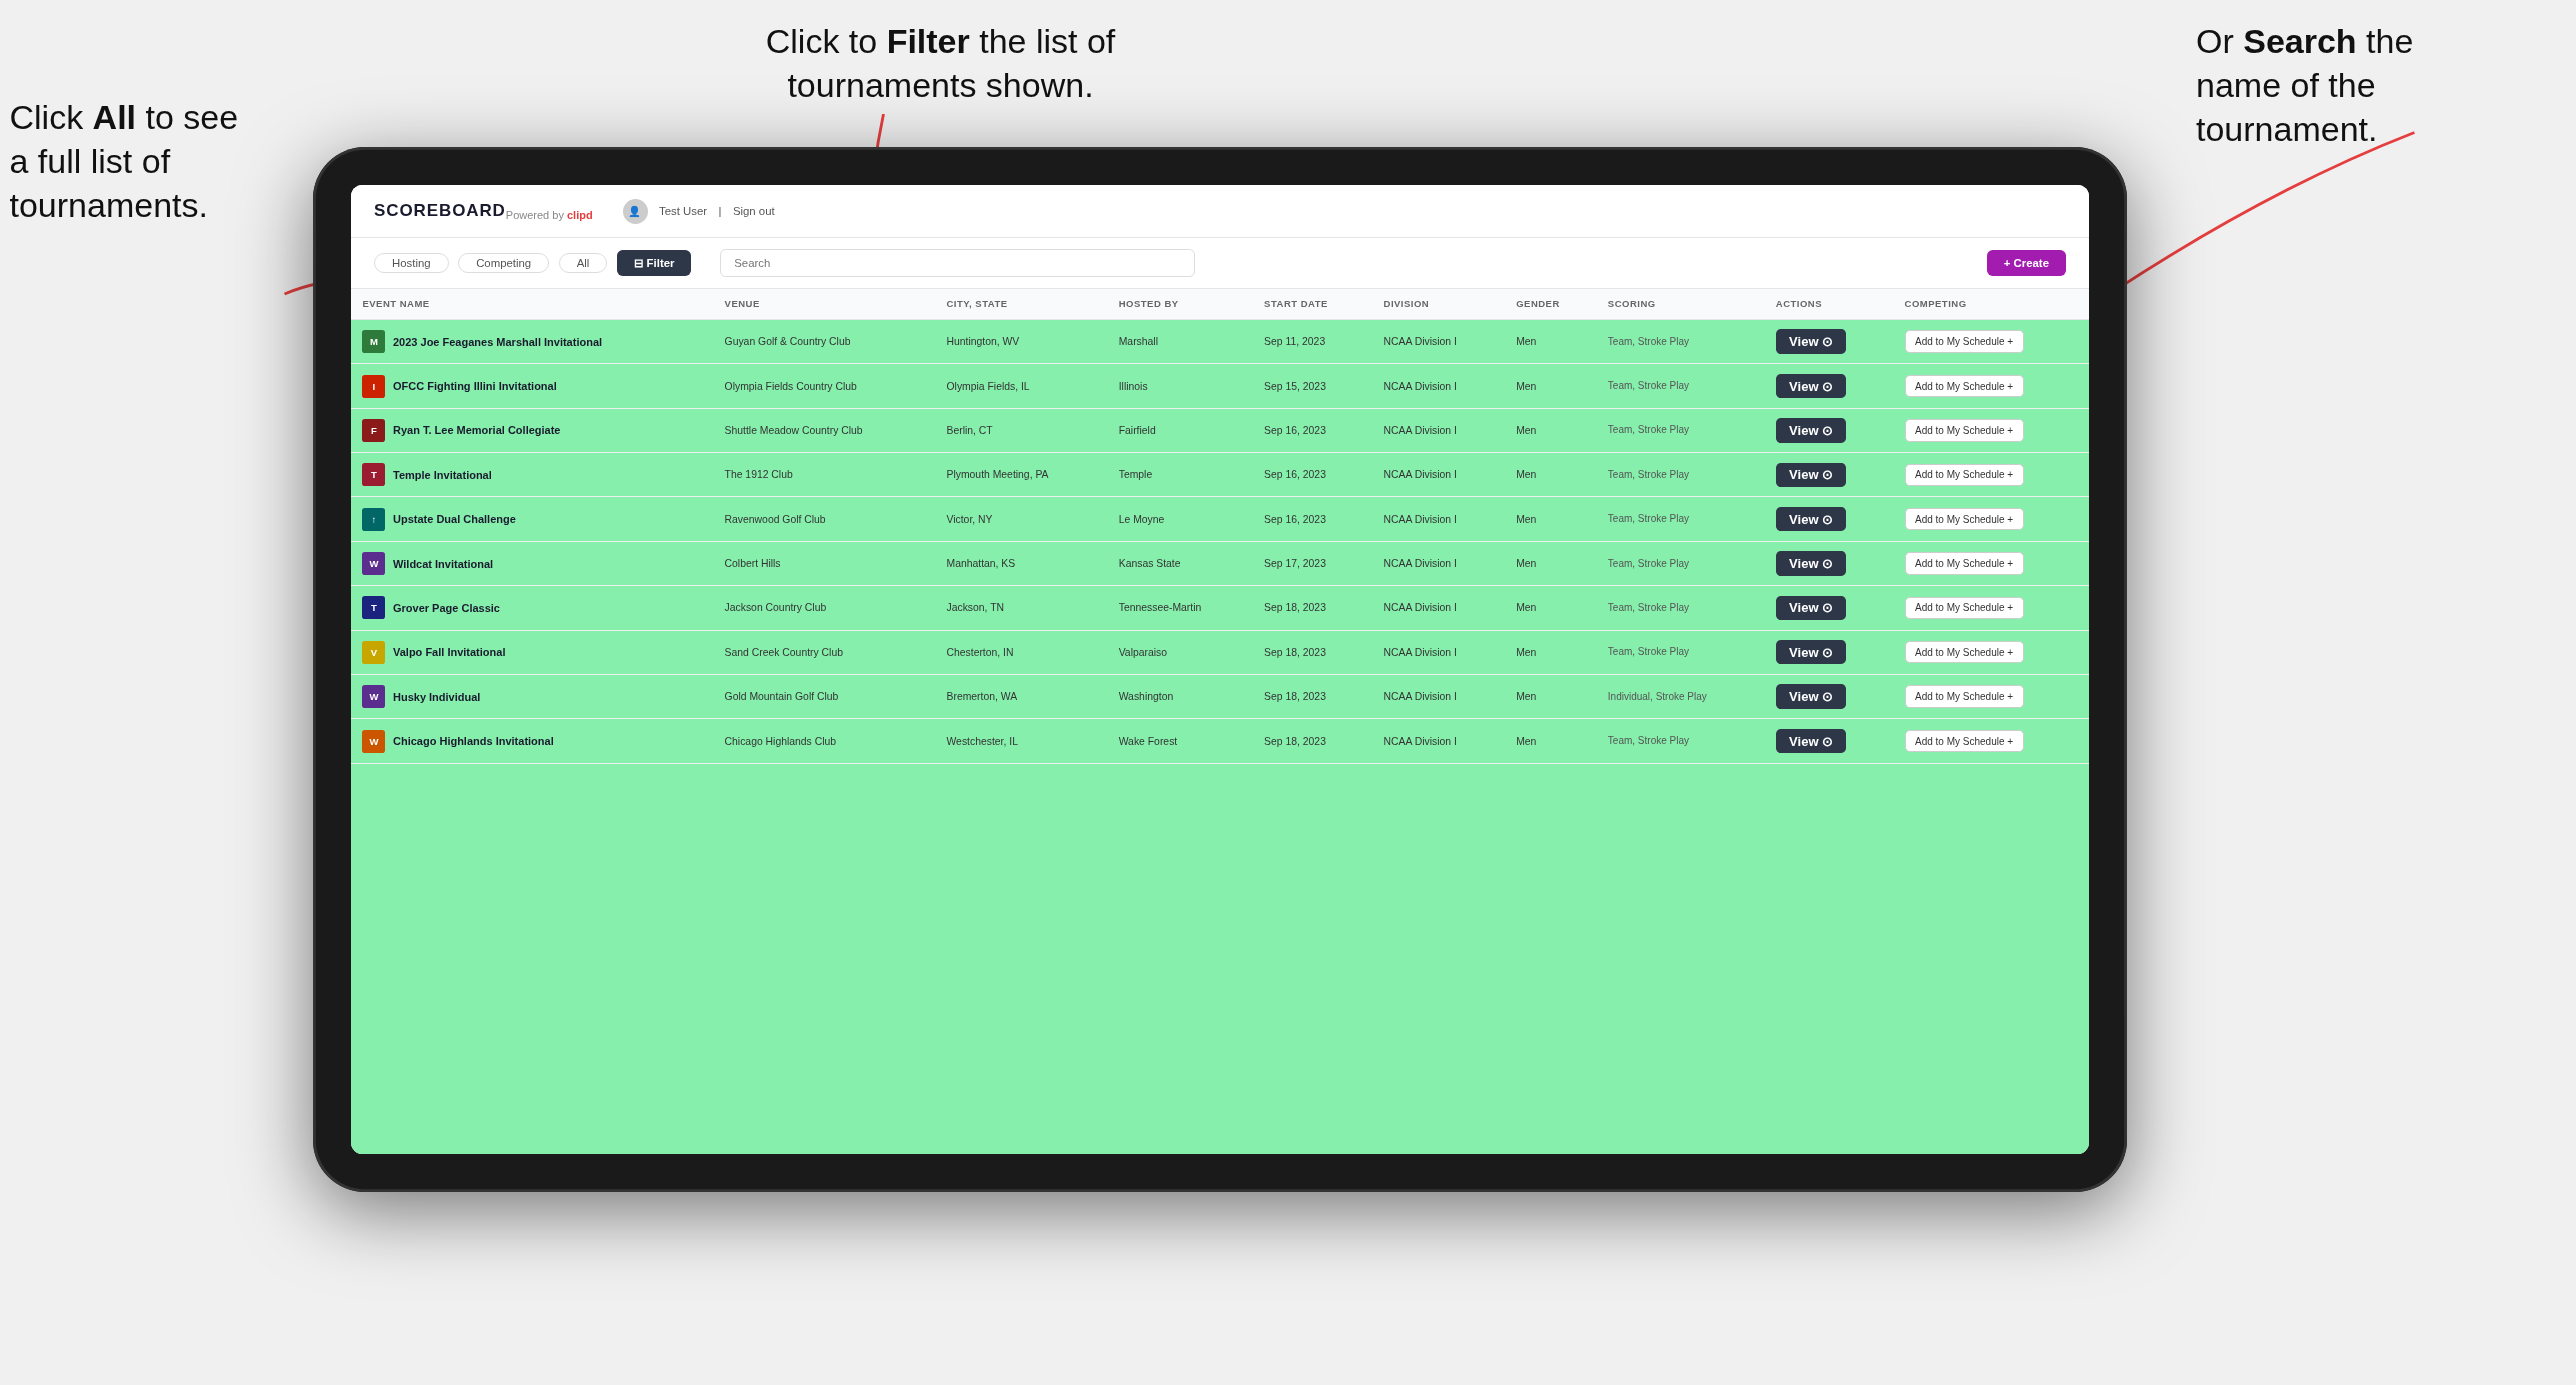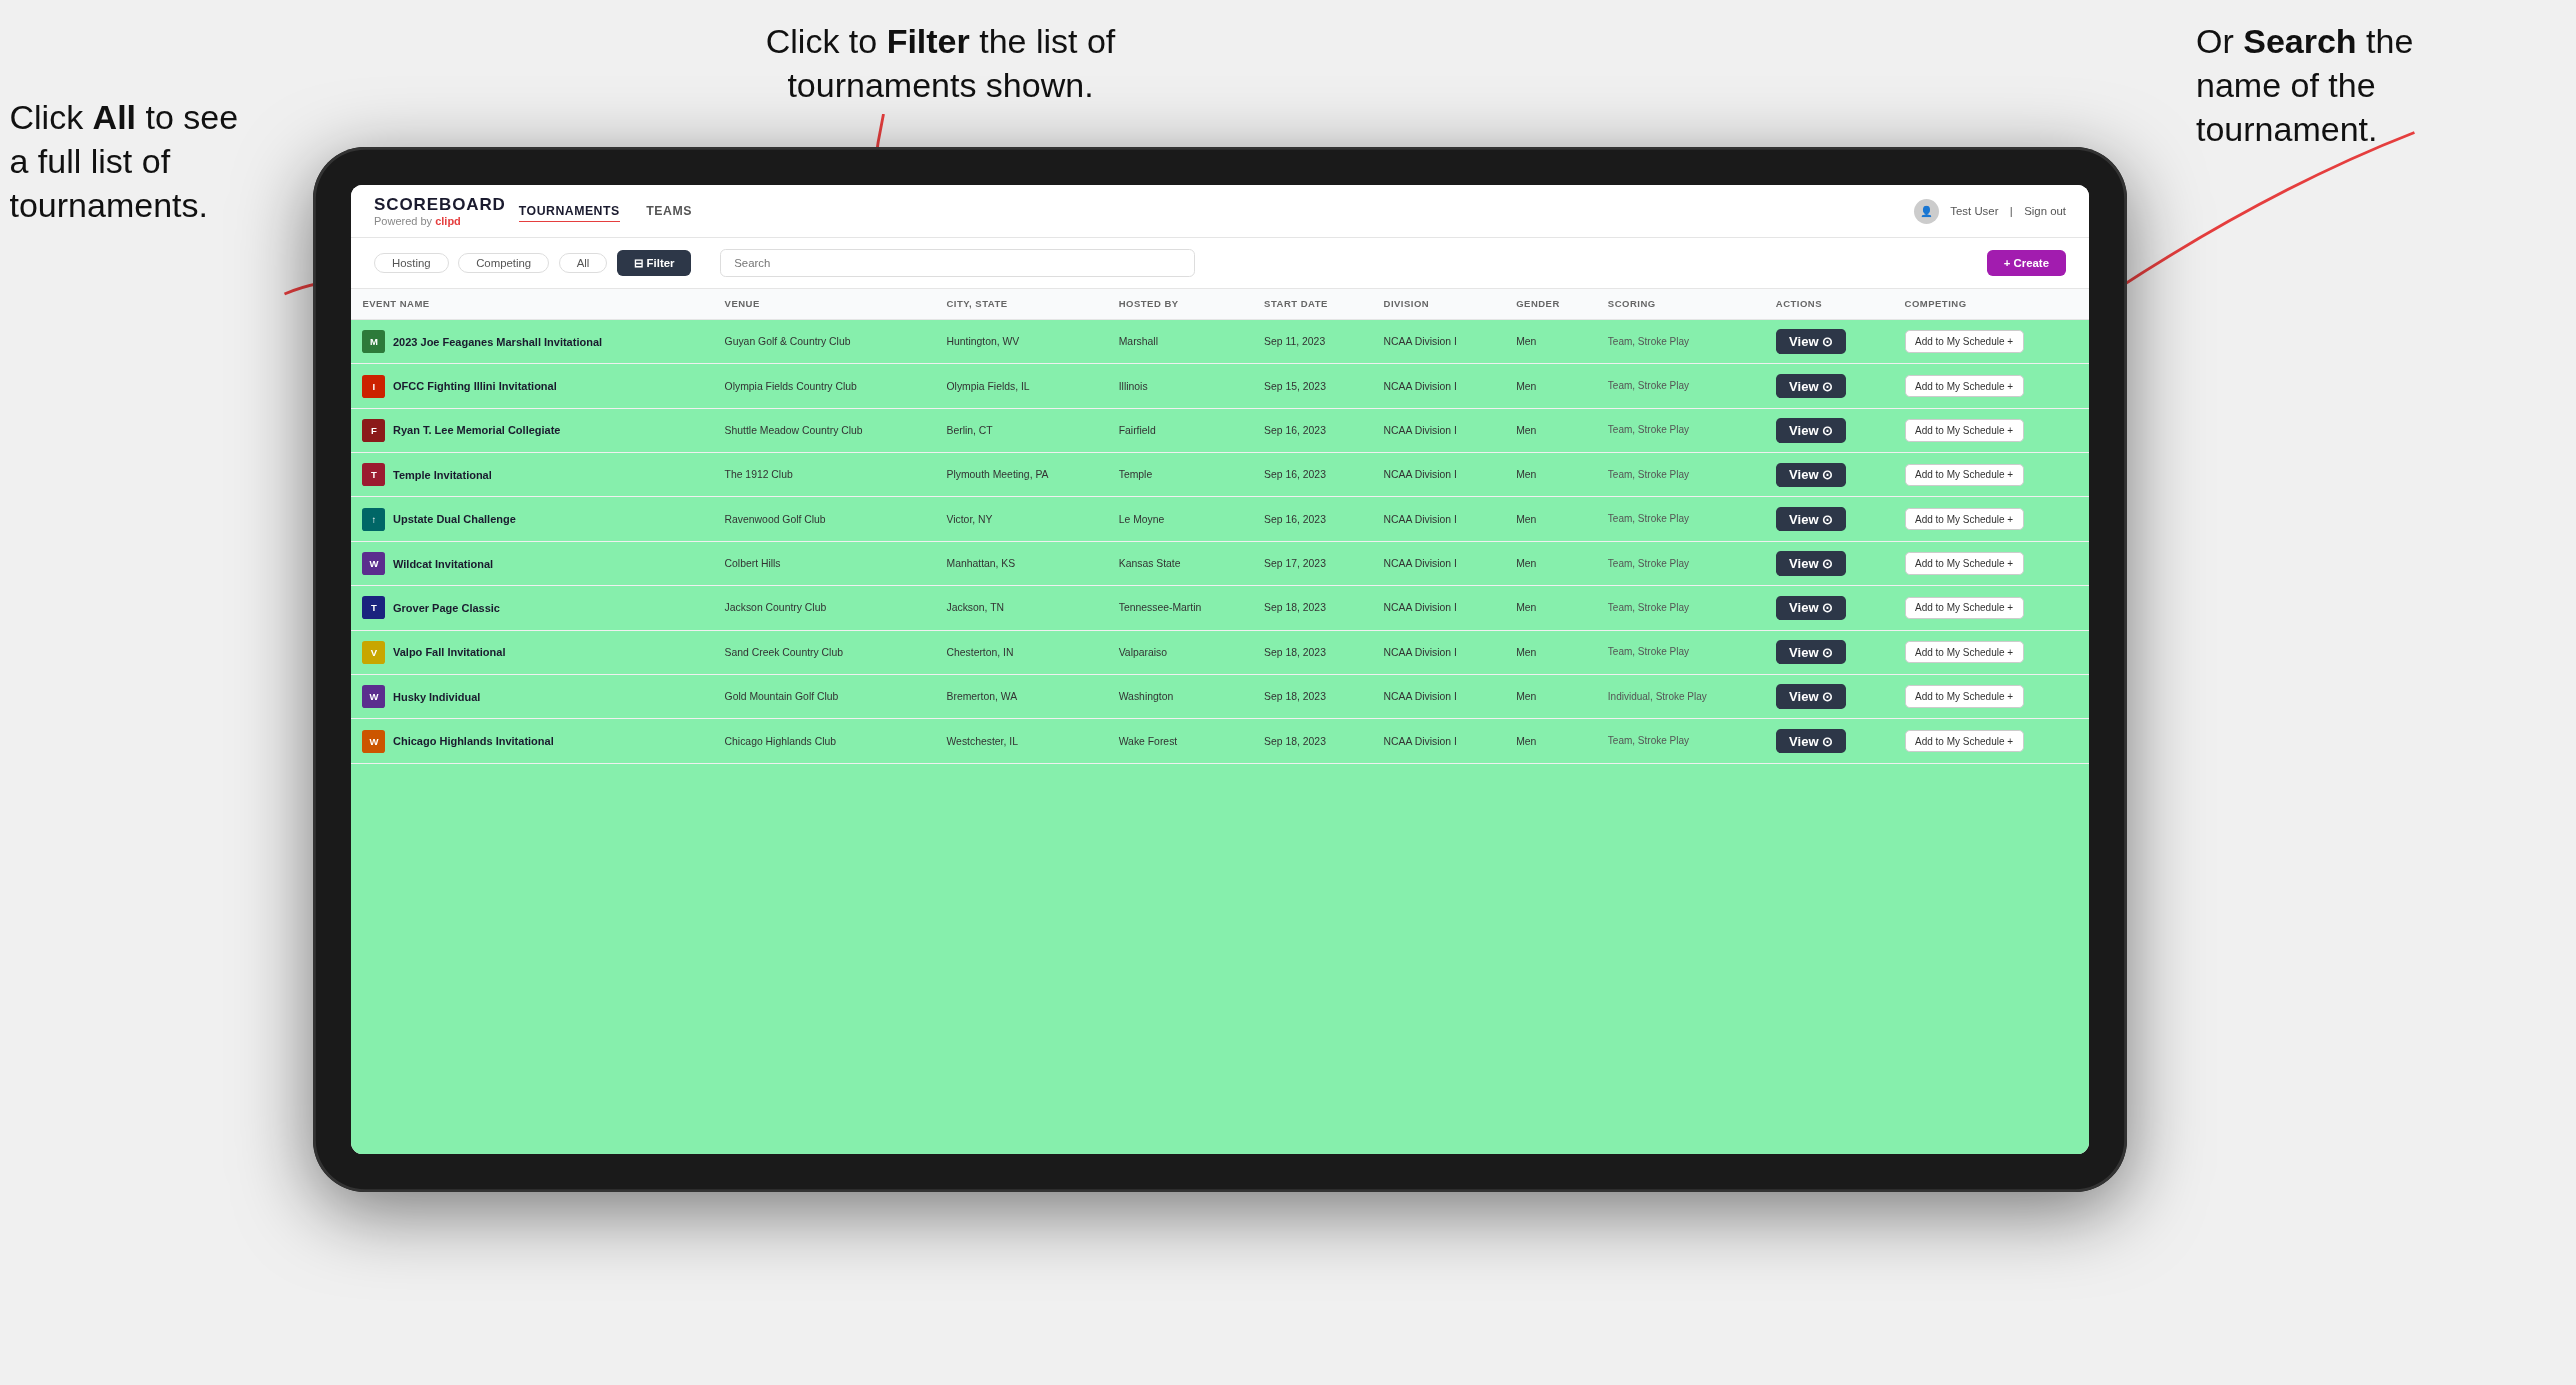--- a/index.html
+++ b/index.html
@@ -76,22 +76,23 @@
       height: 53px;
       display: flex;
       align-items: center;
       padding: 0 23px;
       border-bottom: 0.9px solid #e5e5e5;
       flex-shrink: 0;
     }
 
     .logo-area {
       display: flex;
-      flex-direction: column;
-      margin-right: 13px;
+      flex-direction: row;
+      margin-right: 30px;
+      align-items: flex-end;
     }
     .logo-text {
       font-size: 17px;
       font-weight: 900;
       letter-spacing: 0.9px;
       color: #1a1a2e;
     }
     .logo-powered {
       font-size: 11px;
       color: #888;
@@ -352,24 +353,20 @@
 
 <div class="tablet">
   <div class="tablet-screen">
 
     <div class="header">
       <div class="logo-area">
         <span class="logo-text">SCOREBOARD</span>
         <span class="logo-powered">
           Powered by <span>clipd</span>
         </span>
-      </div>
-      <div class="nav-tabs">
-        <span class="nav-tab active">TOURNAMENTS</span>
-        <span class="nav-tab">TEAMS</span>
       </div>
       <div class="header-right">
         <div class="user-avatar">👤</div>
         <span>Test User</span>
         <span>|</span>
         <span>Sign out</span>
       </div>
     </div>
 
     <div class="toolbar">

